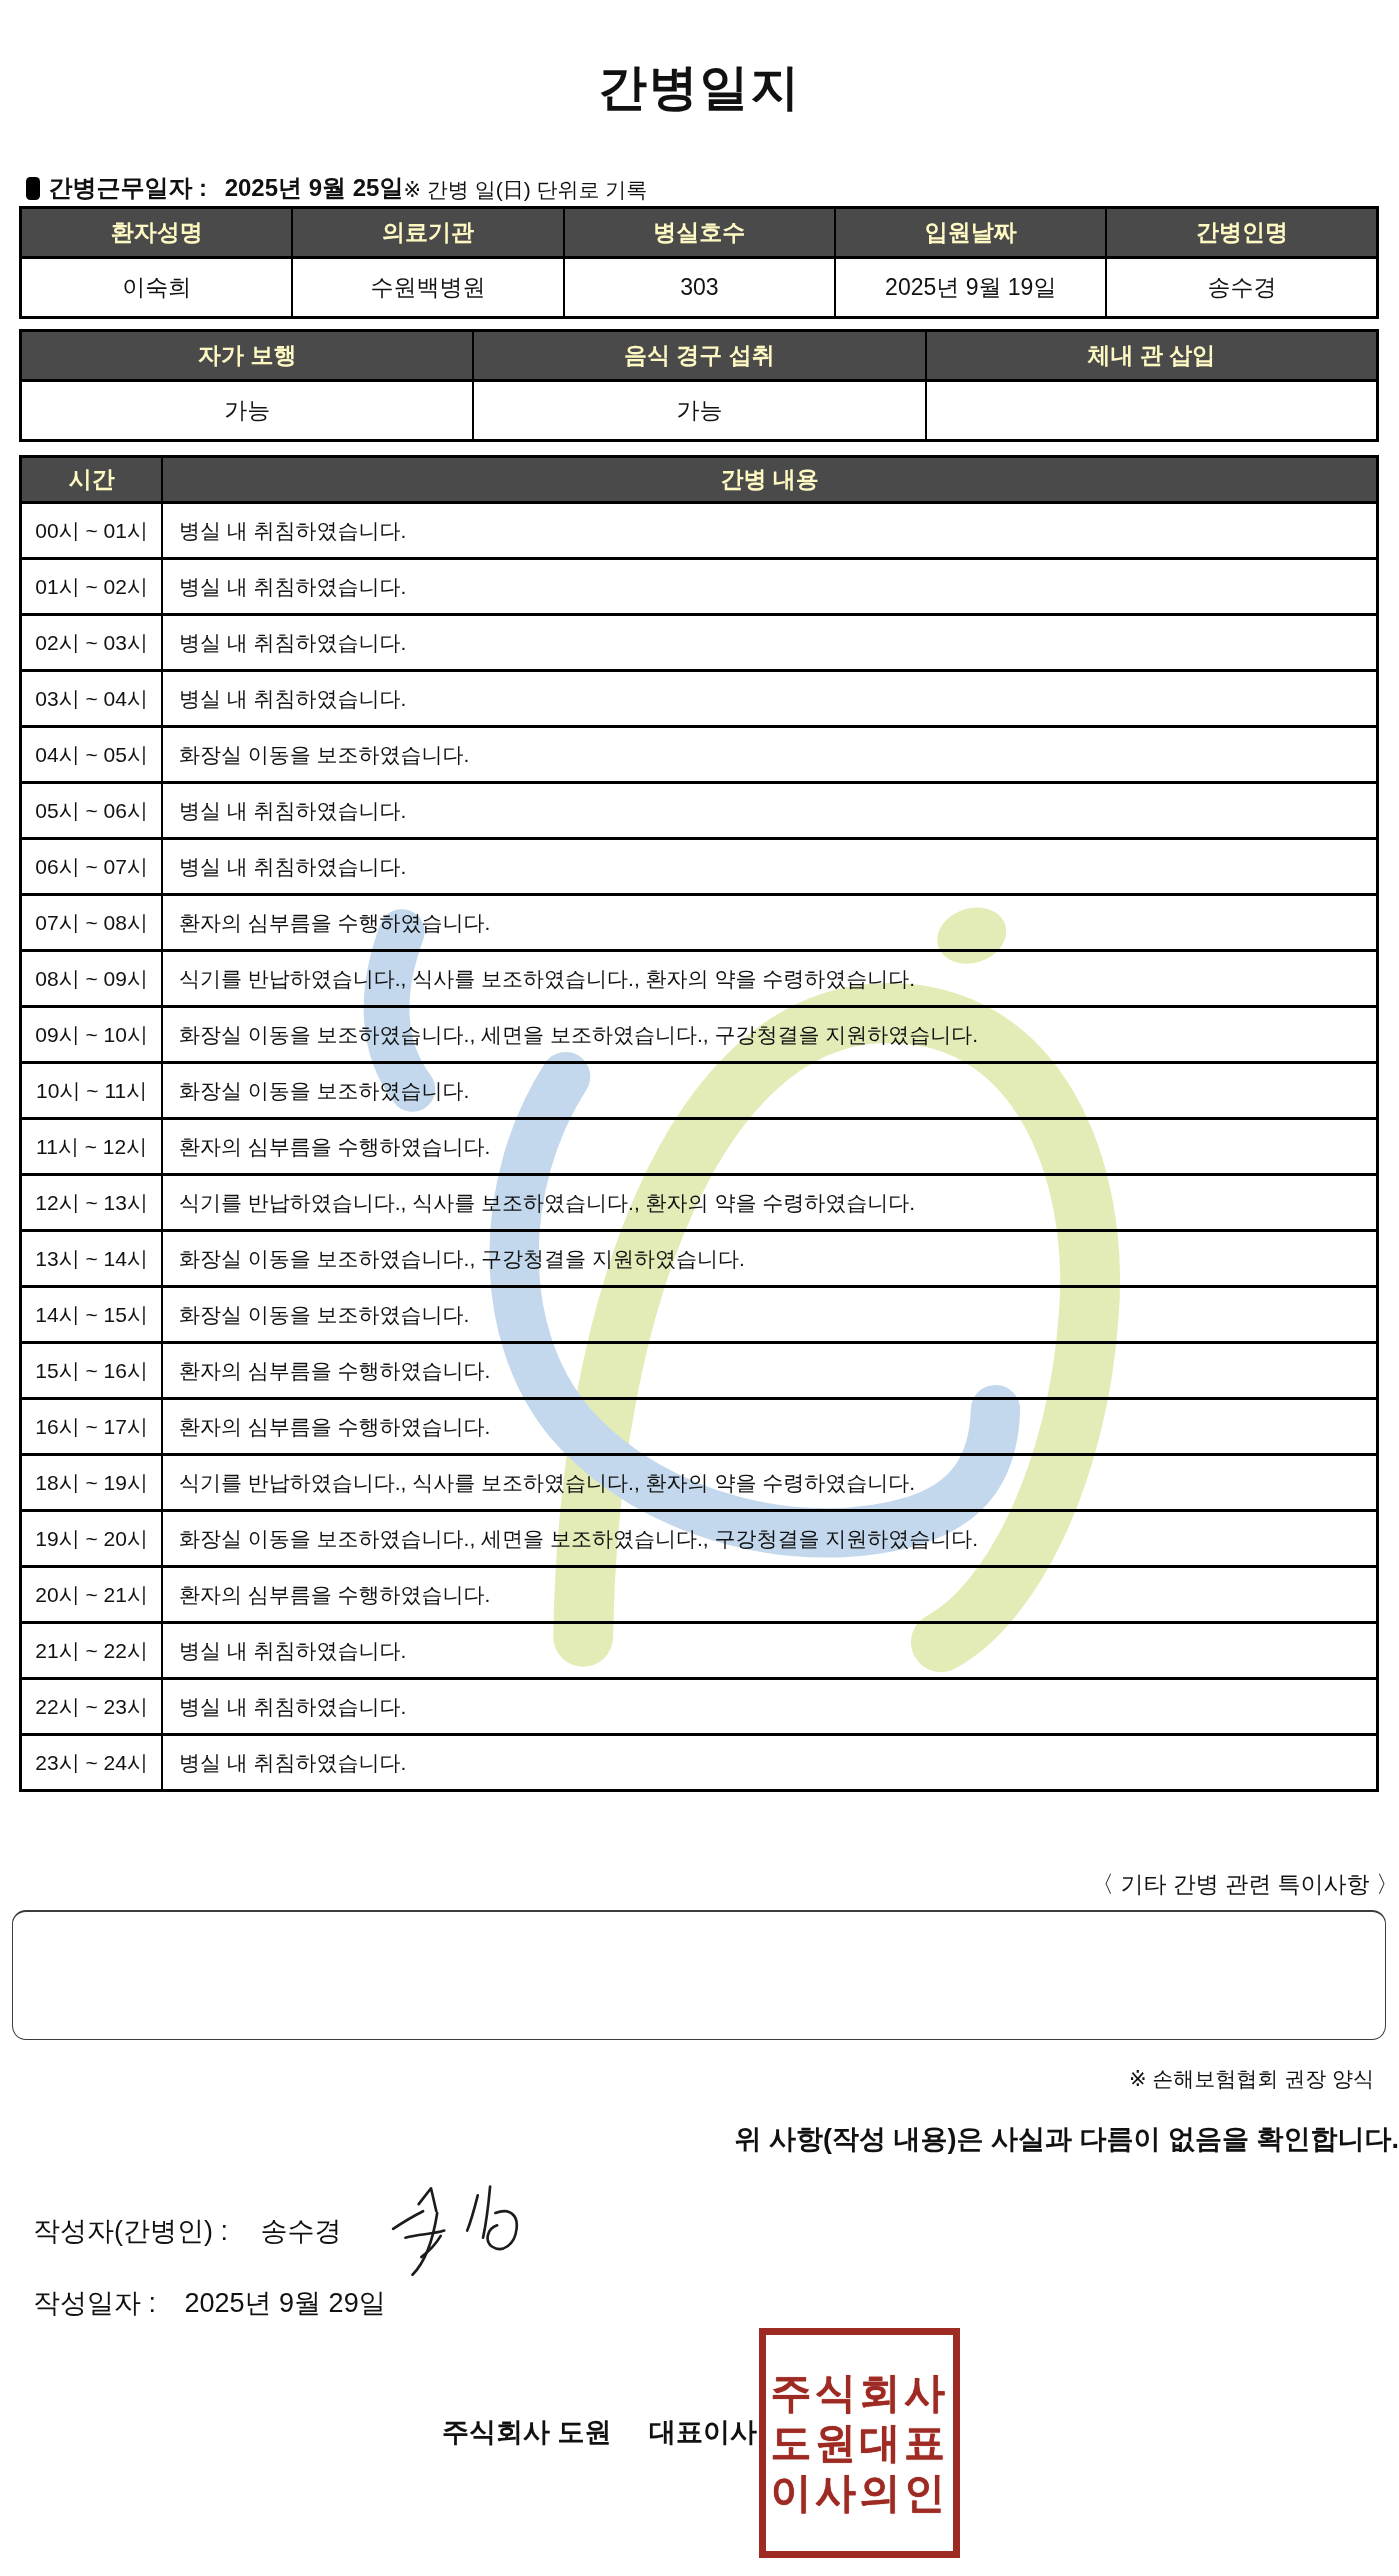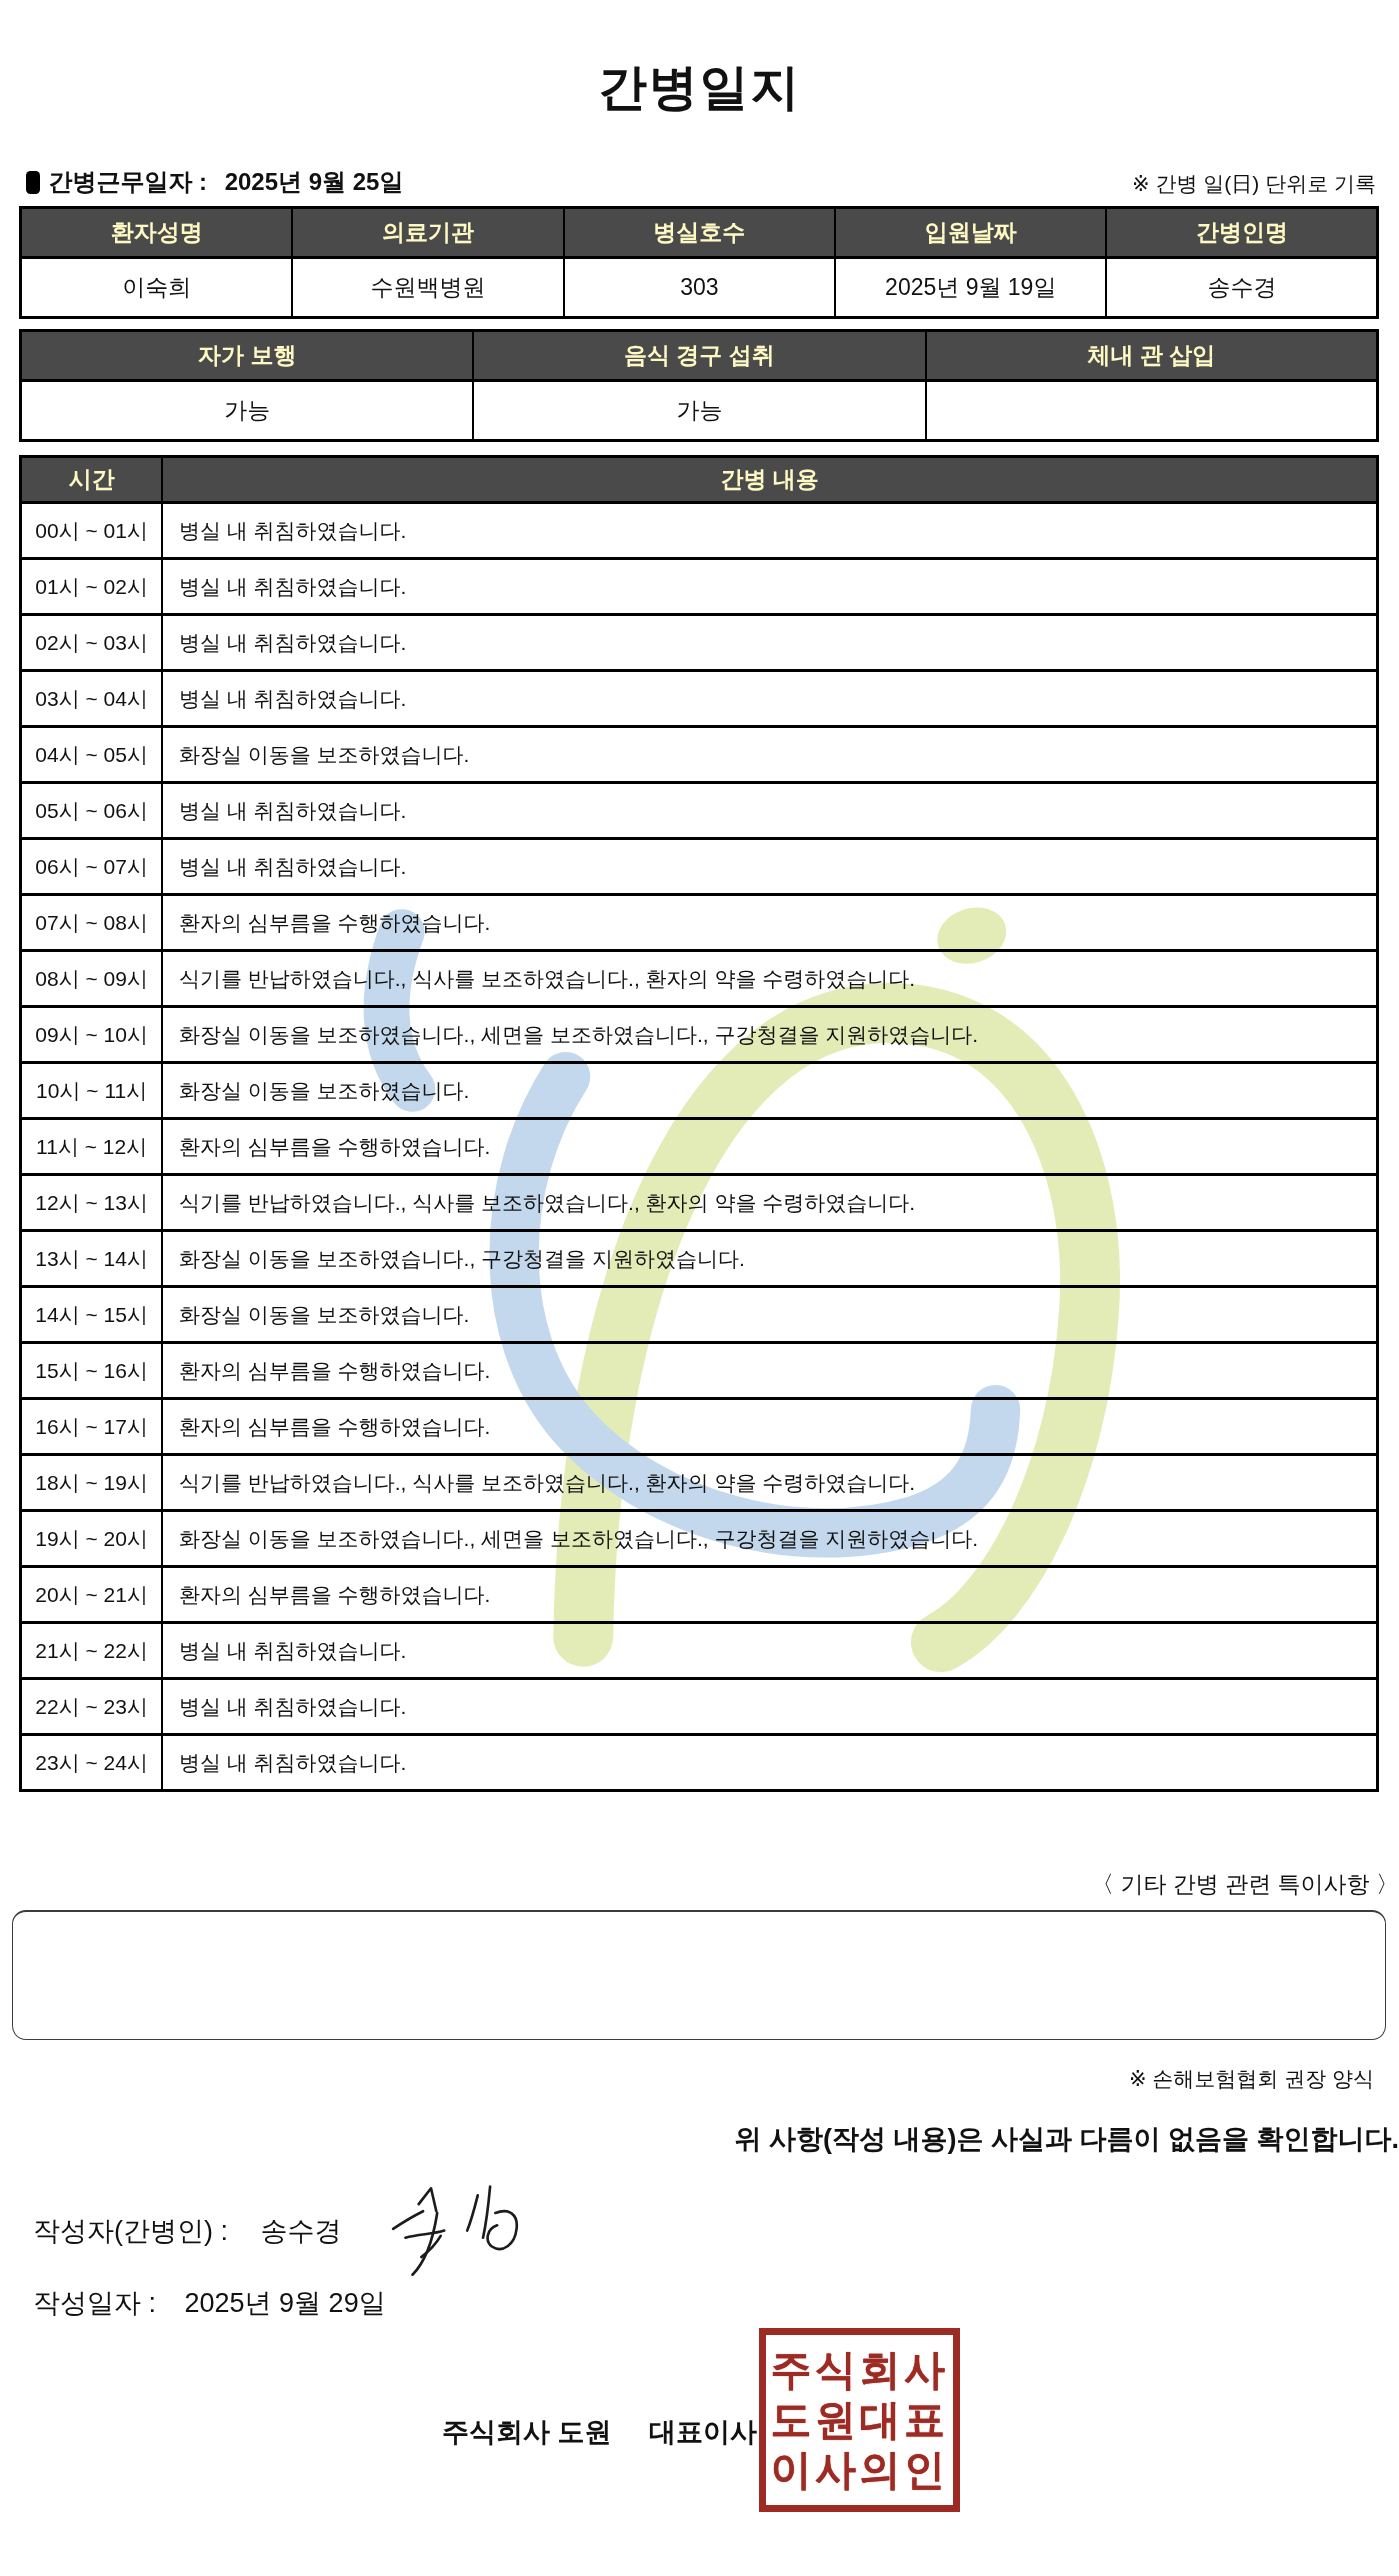--- a/index.html
+++ b/index.html
@@ -15,22 +15,22 @@
   .watermark { position:absolute; left:0; top:0; width:1399px; height:2576px; z-index:0; }
 
   .content { position:absolute; inset:0; z-index:1;padding-left:40px; }
 
   
   .doc-title {
     position:absolute; top:55px; left:0; width:100%;
     text-align:center; font-size:49px; font-weight:800; letter-spacing:1.8px;
   }
   .meta-row {
-    position:absolute; top:166px; left:26.4px; right:23px;
-    display:flex; justify-content:space-between; align-items:flex-end;
+    position:absolute; top:172px; left:26.4px; right:23px;
+    display:flex; align-items:flex-end;
   }
   .meta-left { font-size:24px; font-weight:600; display:flex; align-items:center; }
   .bullet {
     display:inline-block; width:13.2px; height:23px; background:#000;
     border-radius:4.4px; margin-right:8.8px;
   }
   .meta-left .value { margin-left:17.6px; font-weight:600; }
   .meta-right { font-size:21px; font-weight:400; }
 
   
@@ -74,21 +74,21 @@
   }
   .writer-row { position:absolute; top:2213px; left:33px; font-size:27px; }
   .writer-row .name { margin-left:25px; }
   .signature { position:absolute; top:2183px; left:386px; }
   .date-row { position:absolute; top:2285px; left:33px; font-size:27px; }
   .date-row .value { margin-left:21px;margin-top:24px; }
   .company-row { position:absolute; top:2414px; left:442px; font-size:27px; font-weight:700; }
   .company-row .role { margin-left:30px; }
 
   .seal {
-    position:absolute; top:2328px; left:759px; width:201px; height:184px;
+    position:absolute; top:2328px; left:759px; width:201px; height:230px;
     border:7px solid #9e2b23; background:#fff;
     display:flex; flex-direction:column; justify-content:center; align-items:center;
     padding:3.5px 5.3px;
   }
   .seal-line {
     color:#9e2b23; font-size:41px; font-weight:900; line-height:1.22;
     letter-spacing:3.5px; white-space:nowrap; transform:scaleY(1.02);
     text-shadow:0 0 0.9px #9e2b23;
   }
 </style>

